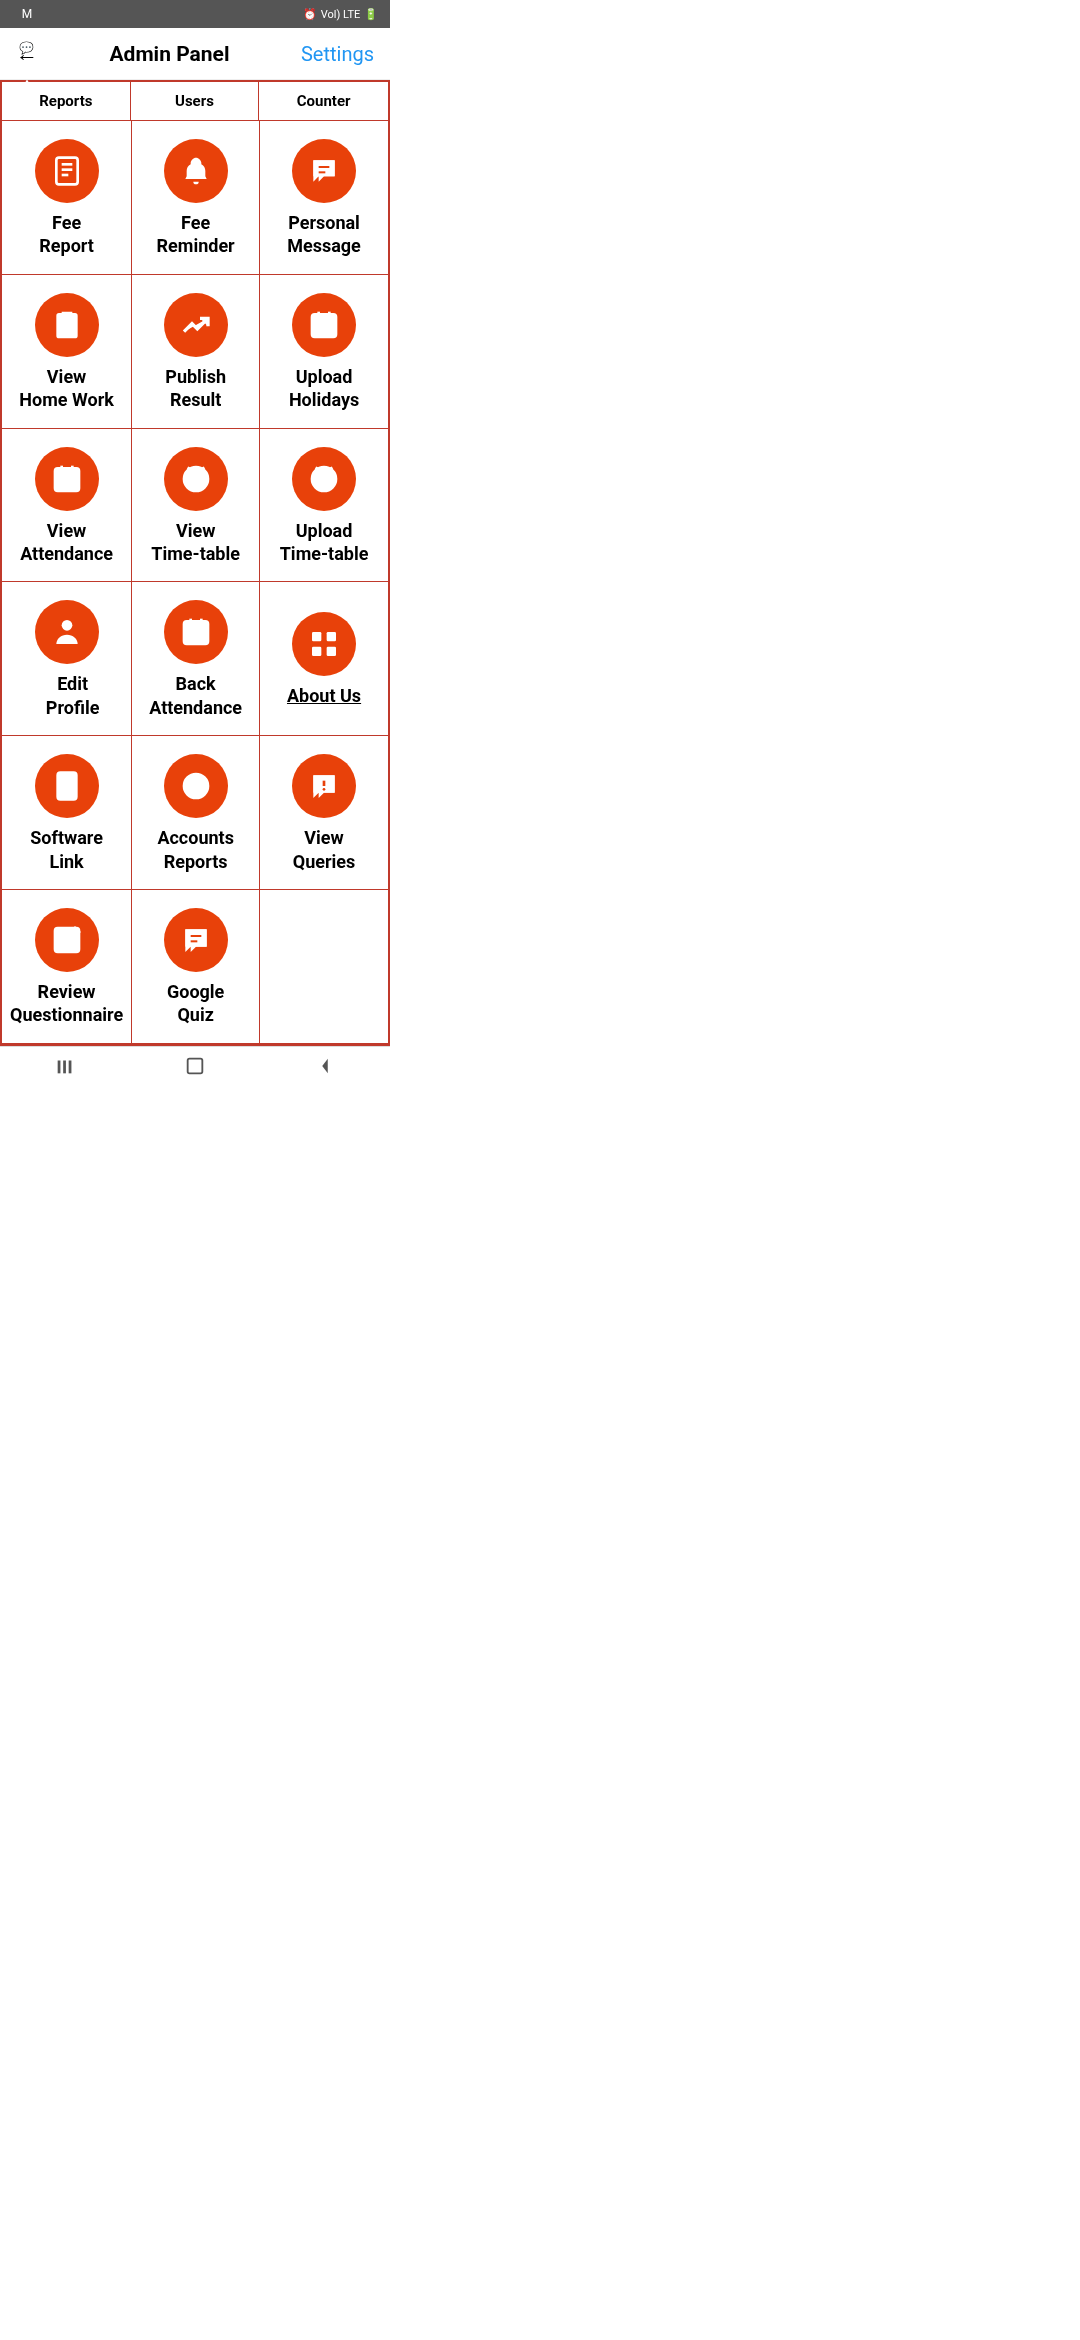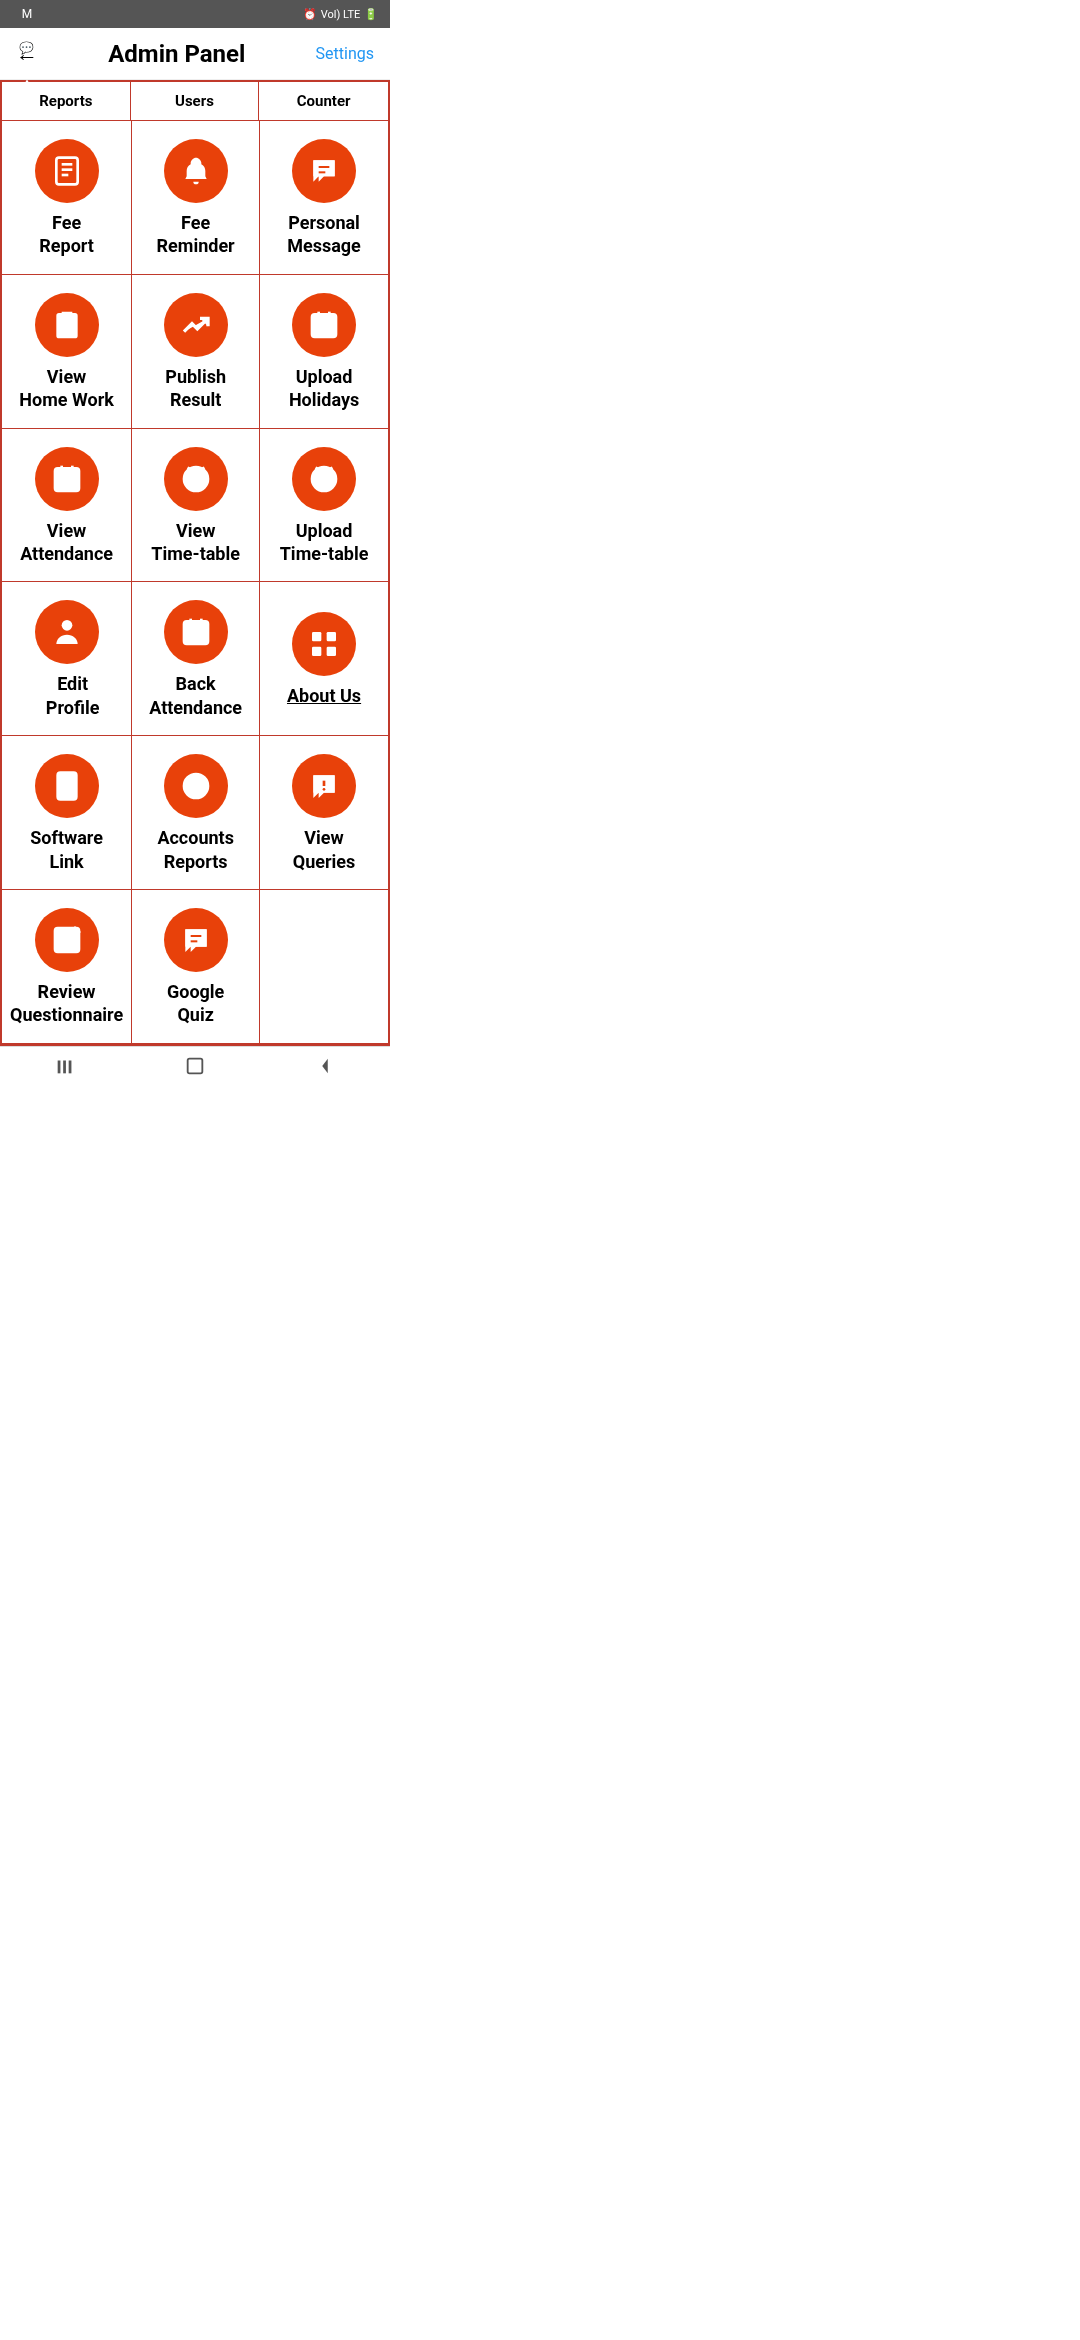--- a/index.html
+++ b/index.html
@@ -36,26 +36,26 @@
       justify-content: space-between;
       padding: 0 16px;
       border-bottom: 1px solid #eee;
     }
     .header-back {
       font-size: 22px;
       color: #000;
       cursor: pointer;
     }
     .header-title {
-      font-size: 24px;
+      font-size: 21px;
       font-weight: bold;
       color: #000;
     }
     .header-settings {
-      font-size: 16px;
+      font-size: 20px;
       color: #2196F3;
       cursor: pointer;
     }
 
     
     .col-headers {
       display: grid;
       grid-template-columns: 1fr 1fr 1fr;
       border-left: 2px solid #c0392b;
       border-top: 2px solid #c0392b;

